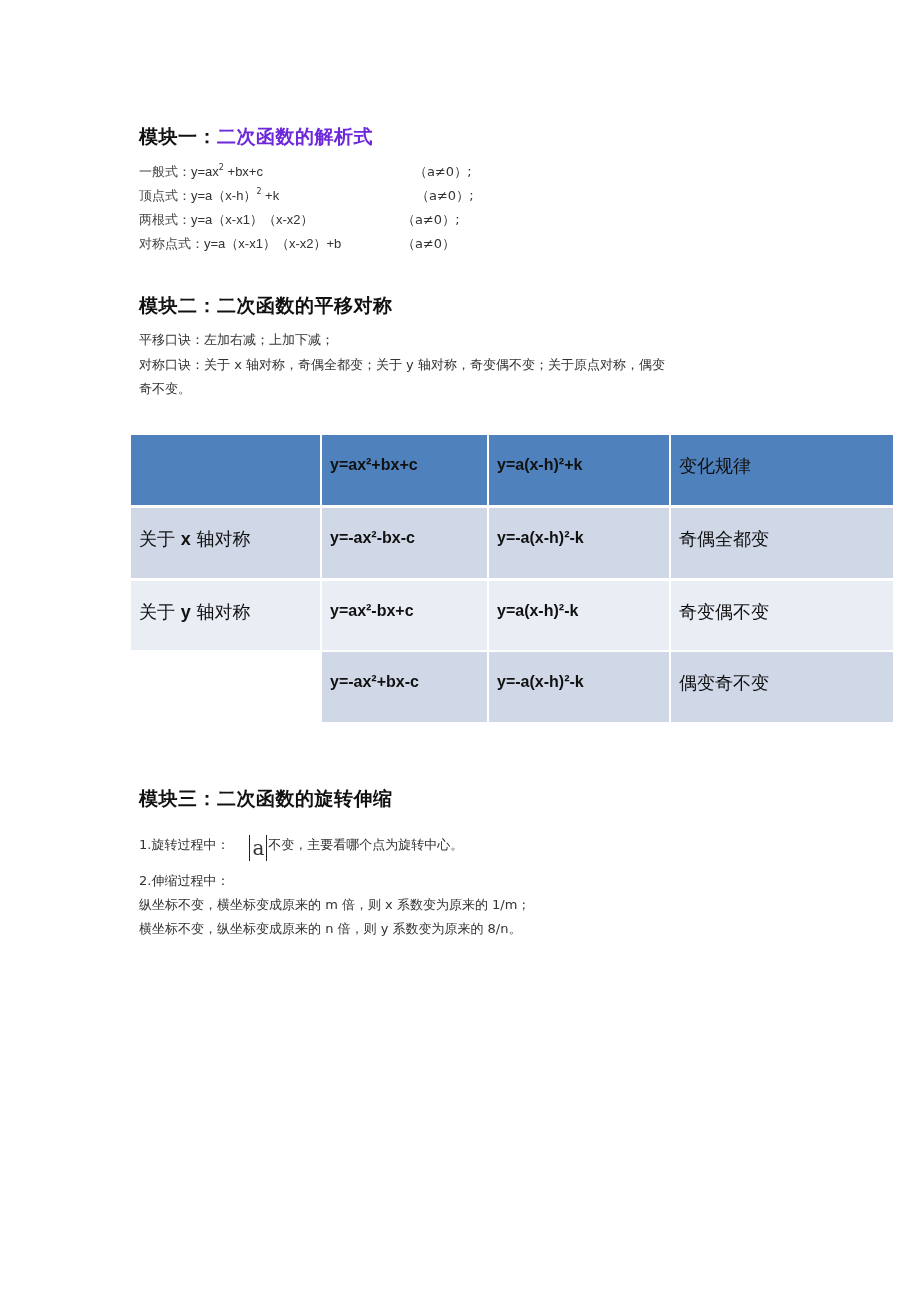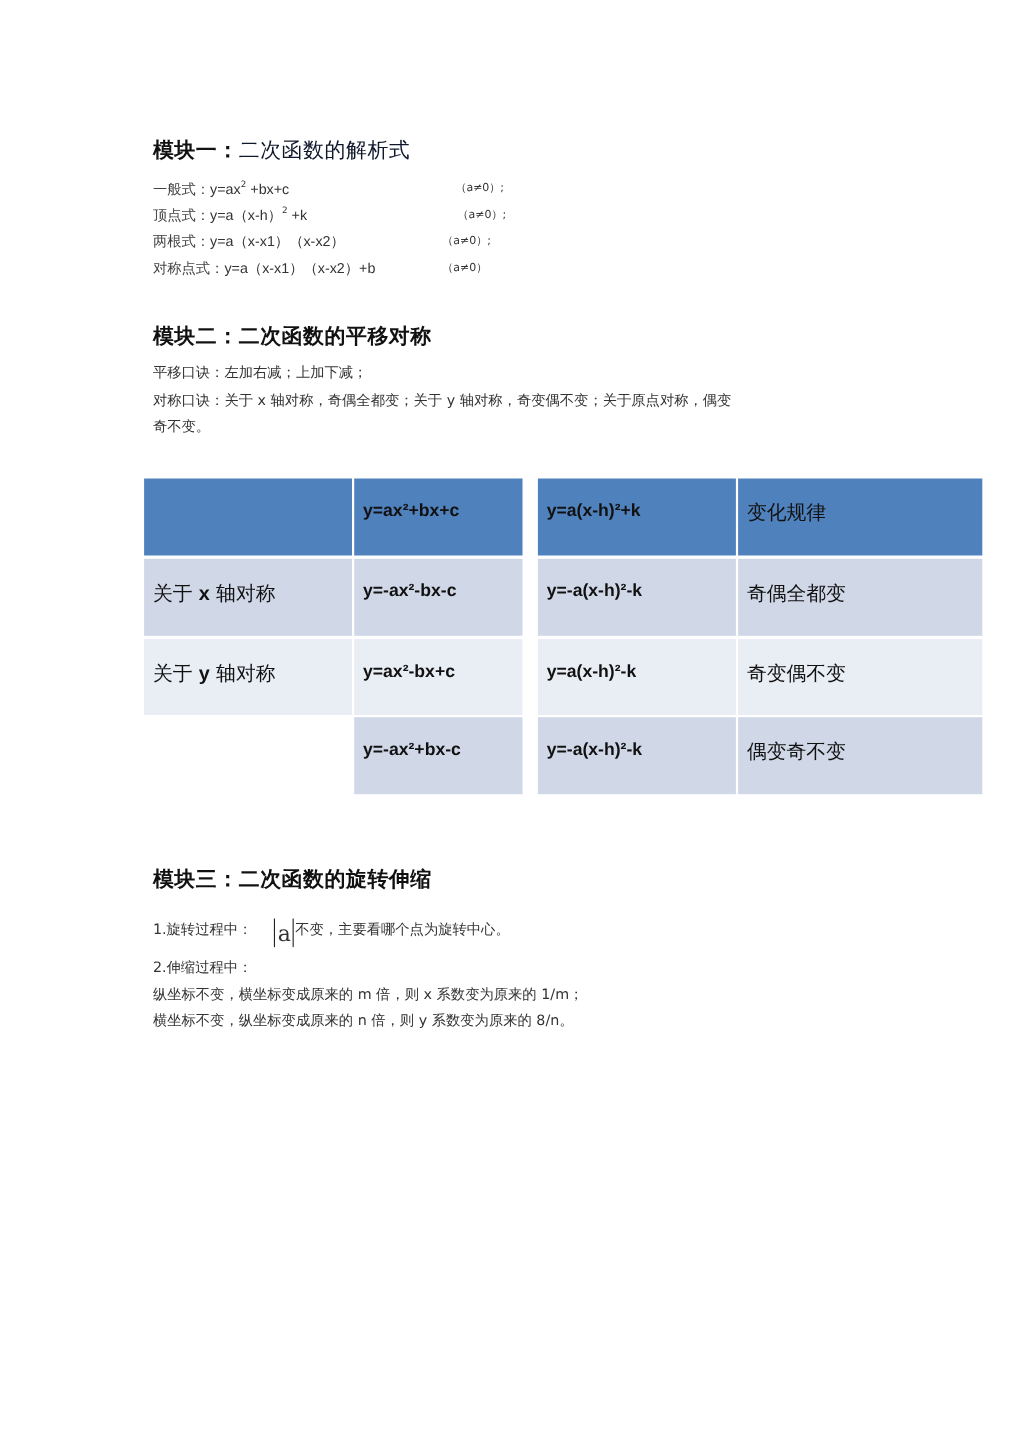--- a/index.html
+++ b/index.html
@@ -24,36 +24,36 @@
     .heading {
       position: absolute;
       left: 139px;
       font-size: 19px;
       font-weight: bold;
       color: #111;
       white-space: nowrap;
       letter-spacing: 0.5px;
     }
     .heading .light {
-      font-weight: normal;
-      color: #0f172a;
+      font-weight: bold;
+      color: #6d28d9;
     }
     .line {
       position: absolute;
       left: 139px;
       font-size: 13px;
       color: #333;
       white-space: nowrap;
       line-height: 16px;
     }
     .line .label { color: #444; }
     .line .formula { font-family: "Liberation Sans", sans-serif; }
     .cond {
       position: absolute;
-      font-size: 10px;
+      font-size: 13px;
       color: #333;
       white-space: nowrap;
       line-height: 16px;
     }
     sup { font-size: 8px; vertical-align: 6px; line-height: 0; }
 
     
     .sym-table {
       position: absolute;
       left: 131px;
@@ -82,21 +82,21 @@
       font-weight: bold;
       font-size: 16px;
       padding-top: 21px;
     }
     .cell.cn { font-family: "DejaVu Sans", sans-serif; }
     .cell .eng { font-family: "Liberation Sans", sans-serif; font-weight: bold; }
     .row.header .cell { background: #4f81bd; }
     .row.odd .cell { background: #d0d8e8; }
     .row.even .cell { background: #e9edf4; }
     .c0 { left: 0; width: 189px; }
-    .c1 { left: 191px; width: 153px; }
+    .c1 { left: 191px; width: 165px; }
     .c2 { left: 358px; width: 180px; }
     .c3 { left: 540px; width: 222px; }
 
     .abs-a {
       display: inline-block;
       border-left: 1px solid #222;
       border-right: 1px solid #222;
       padding: 0 2px;
       font-family: "DejaVu Serif", serif;
       font-size: 20px;

